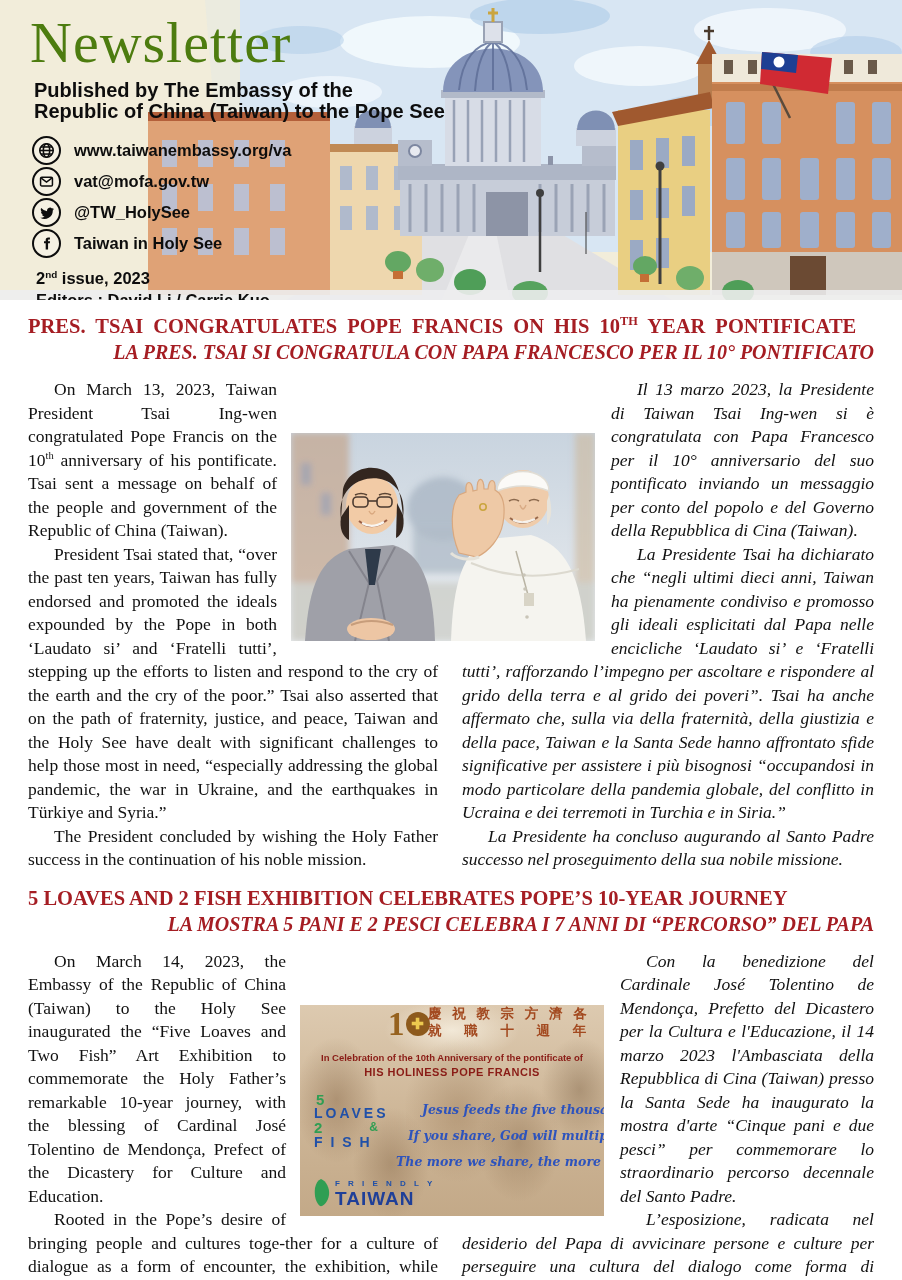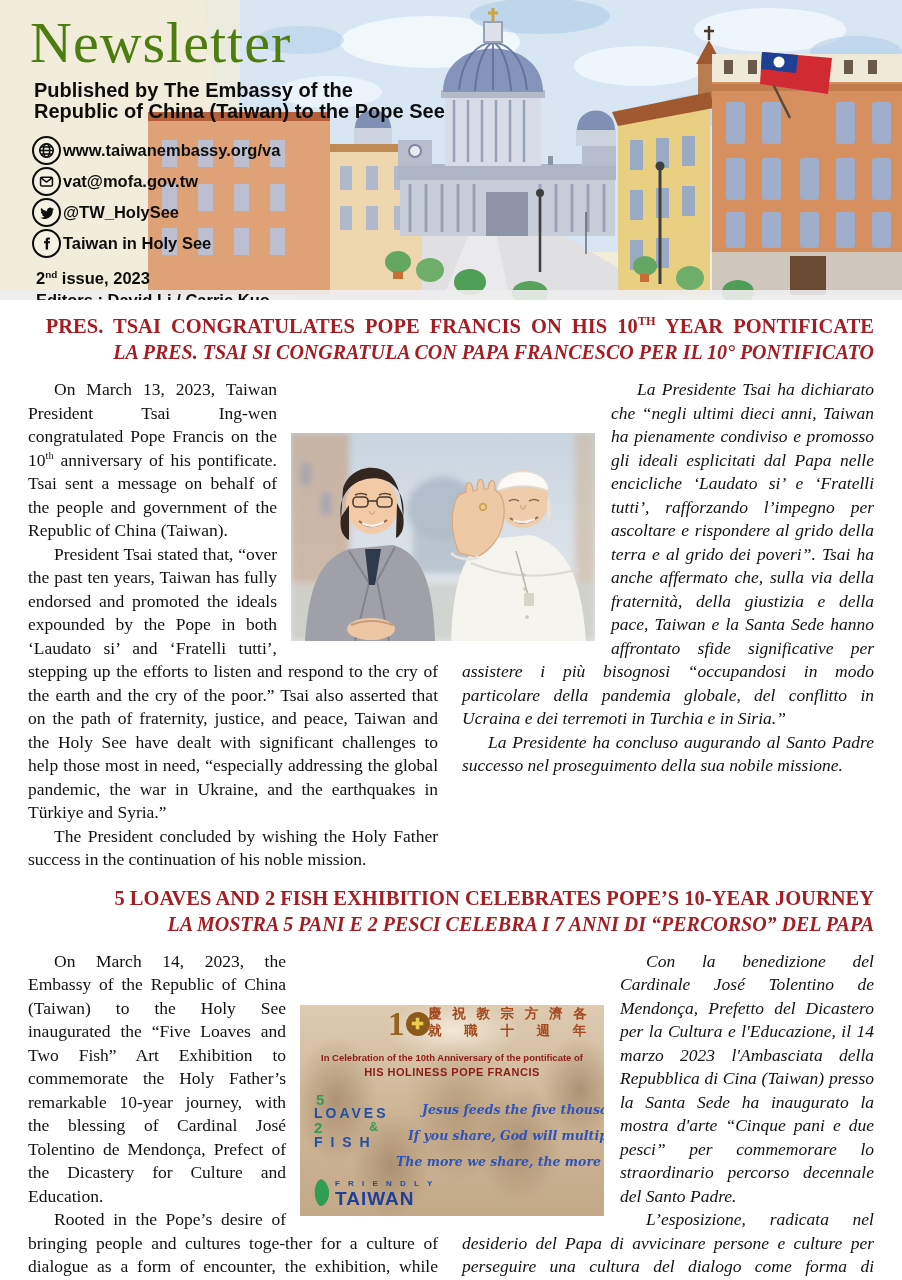--- a/index.html
+++ b/index.html
@@ -11,27 +11,27 @@
   .hdr-content{position:absolute;left:30px;top:12px;width:430px;}
   .nl-title{margin:0;font-family:"Liberation Serif",serif;font-weight:400;font-size:58px;line-height:62px;
             color:#4d7c0f;letter-spacing:1px;}
   .pub{margin:6px 0 0 4px;font-family:"Liberation Sans",sans-serif;font-weight:bold;
        font-size:20px;line-height:21px;color:#0d0d0d;}
   .contacts{list-style:none;margin:13px 0 0 2px;padding:0;}
   .contacts li{display:flex;align-items:center;height:31px;}
   .cicon{width:25px;height:25px;border:2.4px solid #0d0d0d;border-radius:50%;display:flex;
          align-items:center;justify-content:center;flex:0 0 auto;background:rgba(255,255,255,.25);}
   .cicon svg{display:block;}
-  .clabel{margin-left:2px;font-family:"Liberation Sans",sans-serif;font-weight:bold;font-size:16.5px;color:#0d0d0d;}
+  .clabel{margin-left:13px;font-family:"Liberation Sans",sans-serif;font-weight:bold;font-size:16.5px;color:#0d0d0d;}
   .issue{margin:9px 0 0 6px;font-family:"Liberation Sans",sans-serif;font-weight:bold;font-size:16.5px;line-height:20px;color:#0d0d0d;}
   .editors{margin:2px 0 0 6px;font-family:"Liberation Sans",sans-serif;font-weight:bold;font-size:16.5px;line-height:20px;color:#0d0d0d;}
   sup{font-size:60%;line-height:0;}
   
   main{padding:14px 28px 0 28px;}
-  .hl-en{margin:0;text-align:right;color:#a51d23;font-weight:bold;font-size:20.5px;line-height:25px;}
+  .hl-en{margin:0;text-align:left;color:#a51d23;font-weight:bold;font-size:20.5px;line-height:25px;}
   .hl-en.wide{word-spacing:5px;}
   .hl-it{margin:1px 0 13px 0;text-align:right;color:#a51d23;font-weight:bold;font-style:italic;font-size:20px;line-height:25px;}
   .body2col{position:relative;display:flex;}
   .col{font-size:17.5px;line-height:23.5px;text-align:justify;}
   .col p{margin:0;text-indent:26px;}
   .col-en{width:410px;margin-right:24px;}
   .col-it{width:412px;font-style:italic;}
   .spacer{pointer-events:none;}
   .sp-a1-l{float:right;width:153px;height:218px;margin:50px 0 0 8px;}
   .sp-a1-r{float:left;width:141px;height:218px;margin:50px 8px 0 0;}
@@ -322,20 +322,21 @@
       <h3 class="hl-it">LA PRES. TSAI SI CONGRATULA CON PAPA FRANCESCO PER IL 10° PONTIFICATO</h3>
       <div class="body2col a1body">
         <div class="col col-en">
           <div class="spacer sp-a1-l"></div>
           <p><span>On March 13, 2023, Taiwan President Tsai Ing-wen congratulated Pope Francis on the 10</span><sup>th</sup><span> anniversary of his pontificate. Tsai sent a message on behalf of the people and government of the Republic of China (Taiwan).</span></p>
           <p>President Tsai stated that, “over the past ten years, Taiwan has fully endorsed and promoted the ideals expounded by the Pope in both ‘Laudato si’ and ‘Fratelli tutti’, stepping up the efforts to listen and respond to the cry of the earth and the cry of the poor.” Tsai also asserted that on the path of fraternity, justice, and peace, Taiwan and the Holy See have dealt with significant challenges to help those most in need, “especially addressing the global pandemic, the war in Ukraine, and the earthquakes in Türkiye and Syria.”</p>
           <p>The President concluded by wishing the Holy Father success in the continuation of his noble mission.</p>
         </div>
         <div class="col col-it">
           <div class="spacer sp-a1-r"></div>
+          <p>Il 13 marzo 2023, la Presidente di Taiwan Tsai Ing-wen si è congratulata con Papa Francesco per il 10° anniversario del suo pontificato inviando un messaggio per conto del popolo e del Governo della Repubblica di Cina (Taiwan).</p>
           <p>La Presidente Tsai ha dichiarato che “negli ultimi dieci anni, Taiwan ha pienamente condiviso e promosso gli ideali esplicitati dal Papa nelle encicliche ‘Laudato si’ e ‘Fratelli tutti’, rafforzando l’impegno per ascoltare e rispondere al grido della terra e al grido dei poveri”. Tsai ha anche affermato che, sulla via della fraternità, della giustizia e della pace, Taiwan e la Santa Sede hanno affrontato sfide significative per assistere i più bisognosi “occupandosi in modo particolare della pandemia globale, del conflitto in Ucraina e dei terremoti in Turchia e in Siria.”</p>
           <p>La Presidente ha concluso augurando al Santo Padre successo nel proseguimento della sua nobile missione.</p>
         </div>
         <figure class="centerfig photo1">
           <svg viewBox="0 0 304 208" width="304" height="208" aria-hidden="true">
             <defs>
               <linearGradient id="skyg" x1="0" y1="0" x2="0" y2="1">
                 <stop offset="0" stop-color="#c9d4df"></stop>
                   <stop offset="1" stop-color="#e9ecef"></stop>
               </linearGradient>

